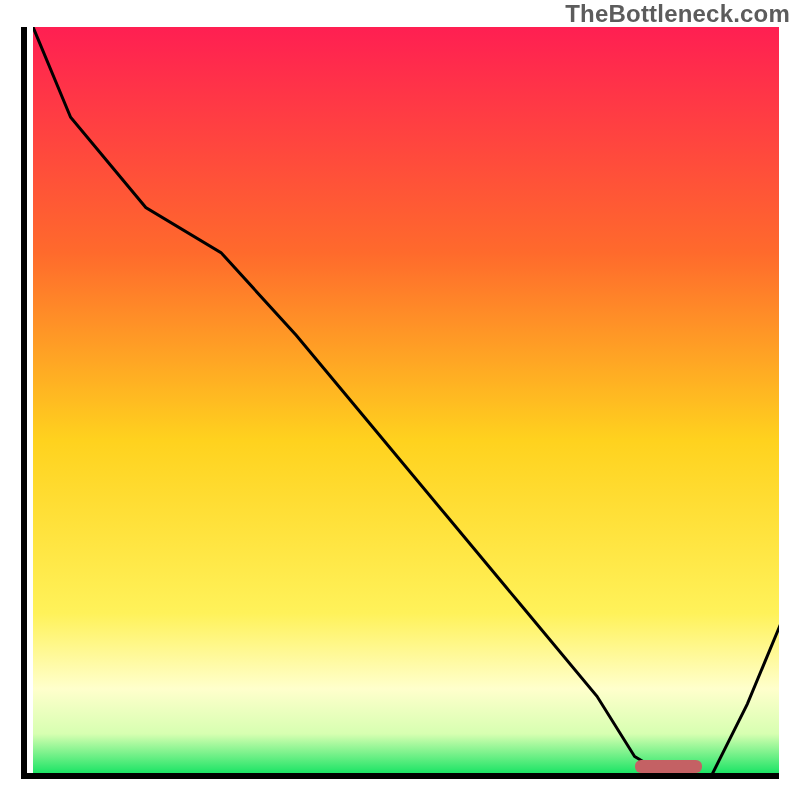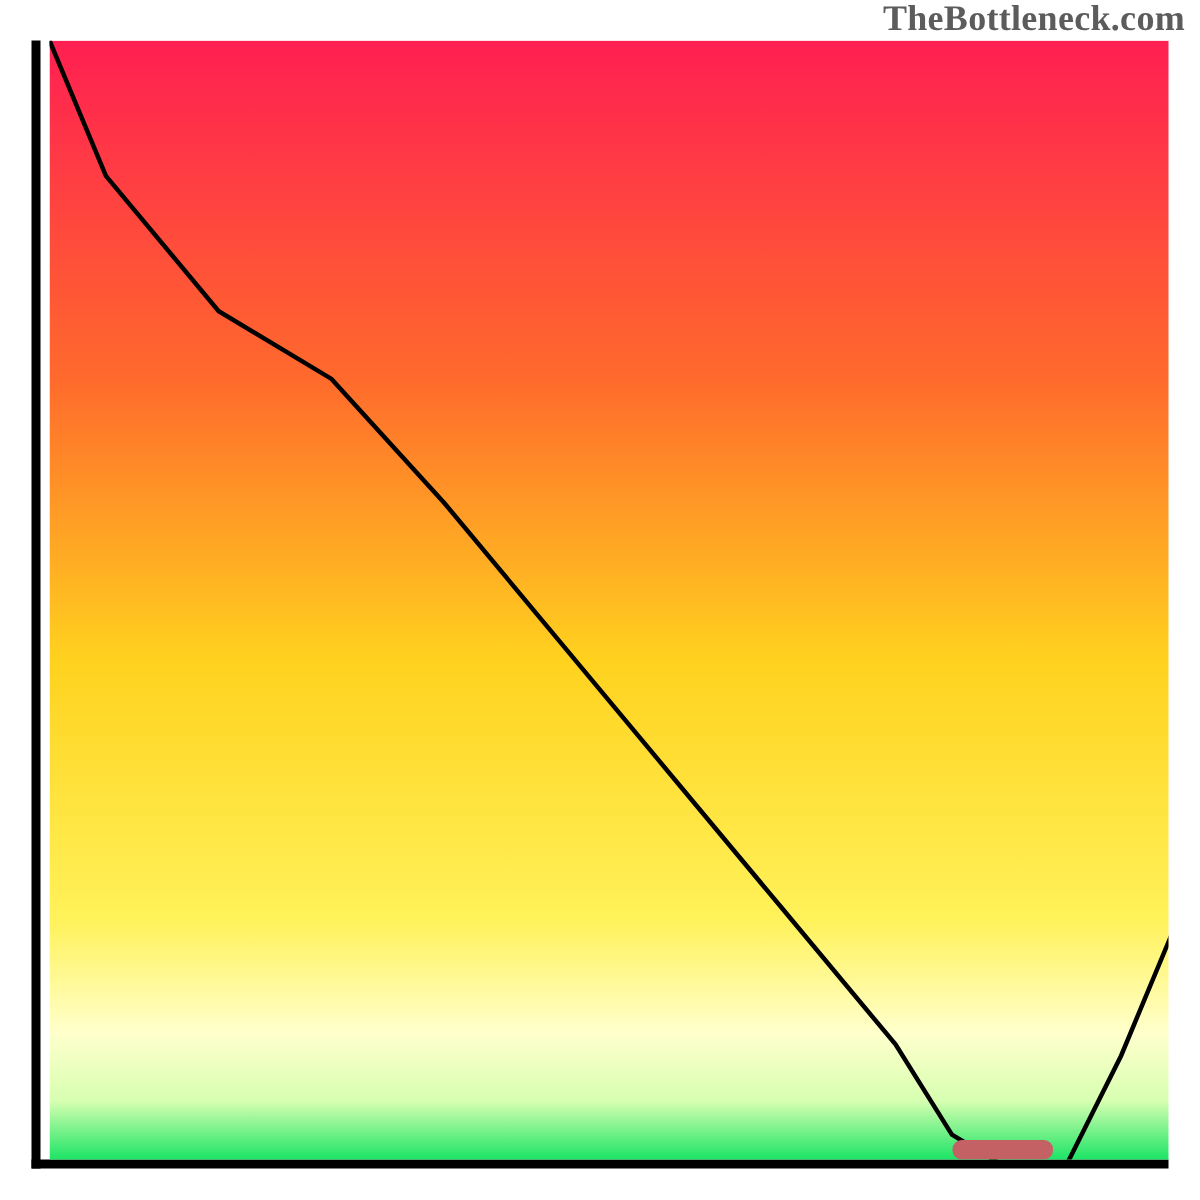--- a/index.html
+++ b/index.html
@@ -8,21 +8,20 @@
     width: 800px;
     height: 800px;
     background: #ffffff;
     font-family: Arial, Helvetica, sans-serif;
   }
   .frame {
     position: relative;
     width: 800px;
     height: 800px;
     overflow: hidden;
-    font-family: Liberation Serif, serif;
   }
   .watermark {
     position: absolute;
     top: 0;
     right: 10px;
     color: #5c5c5c;
     font-size: 24px;
     font-weight: 600;
     letter-spacing: 0.2px;
     user-select: none;

